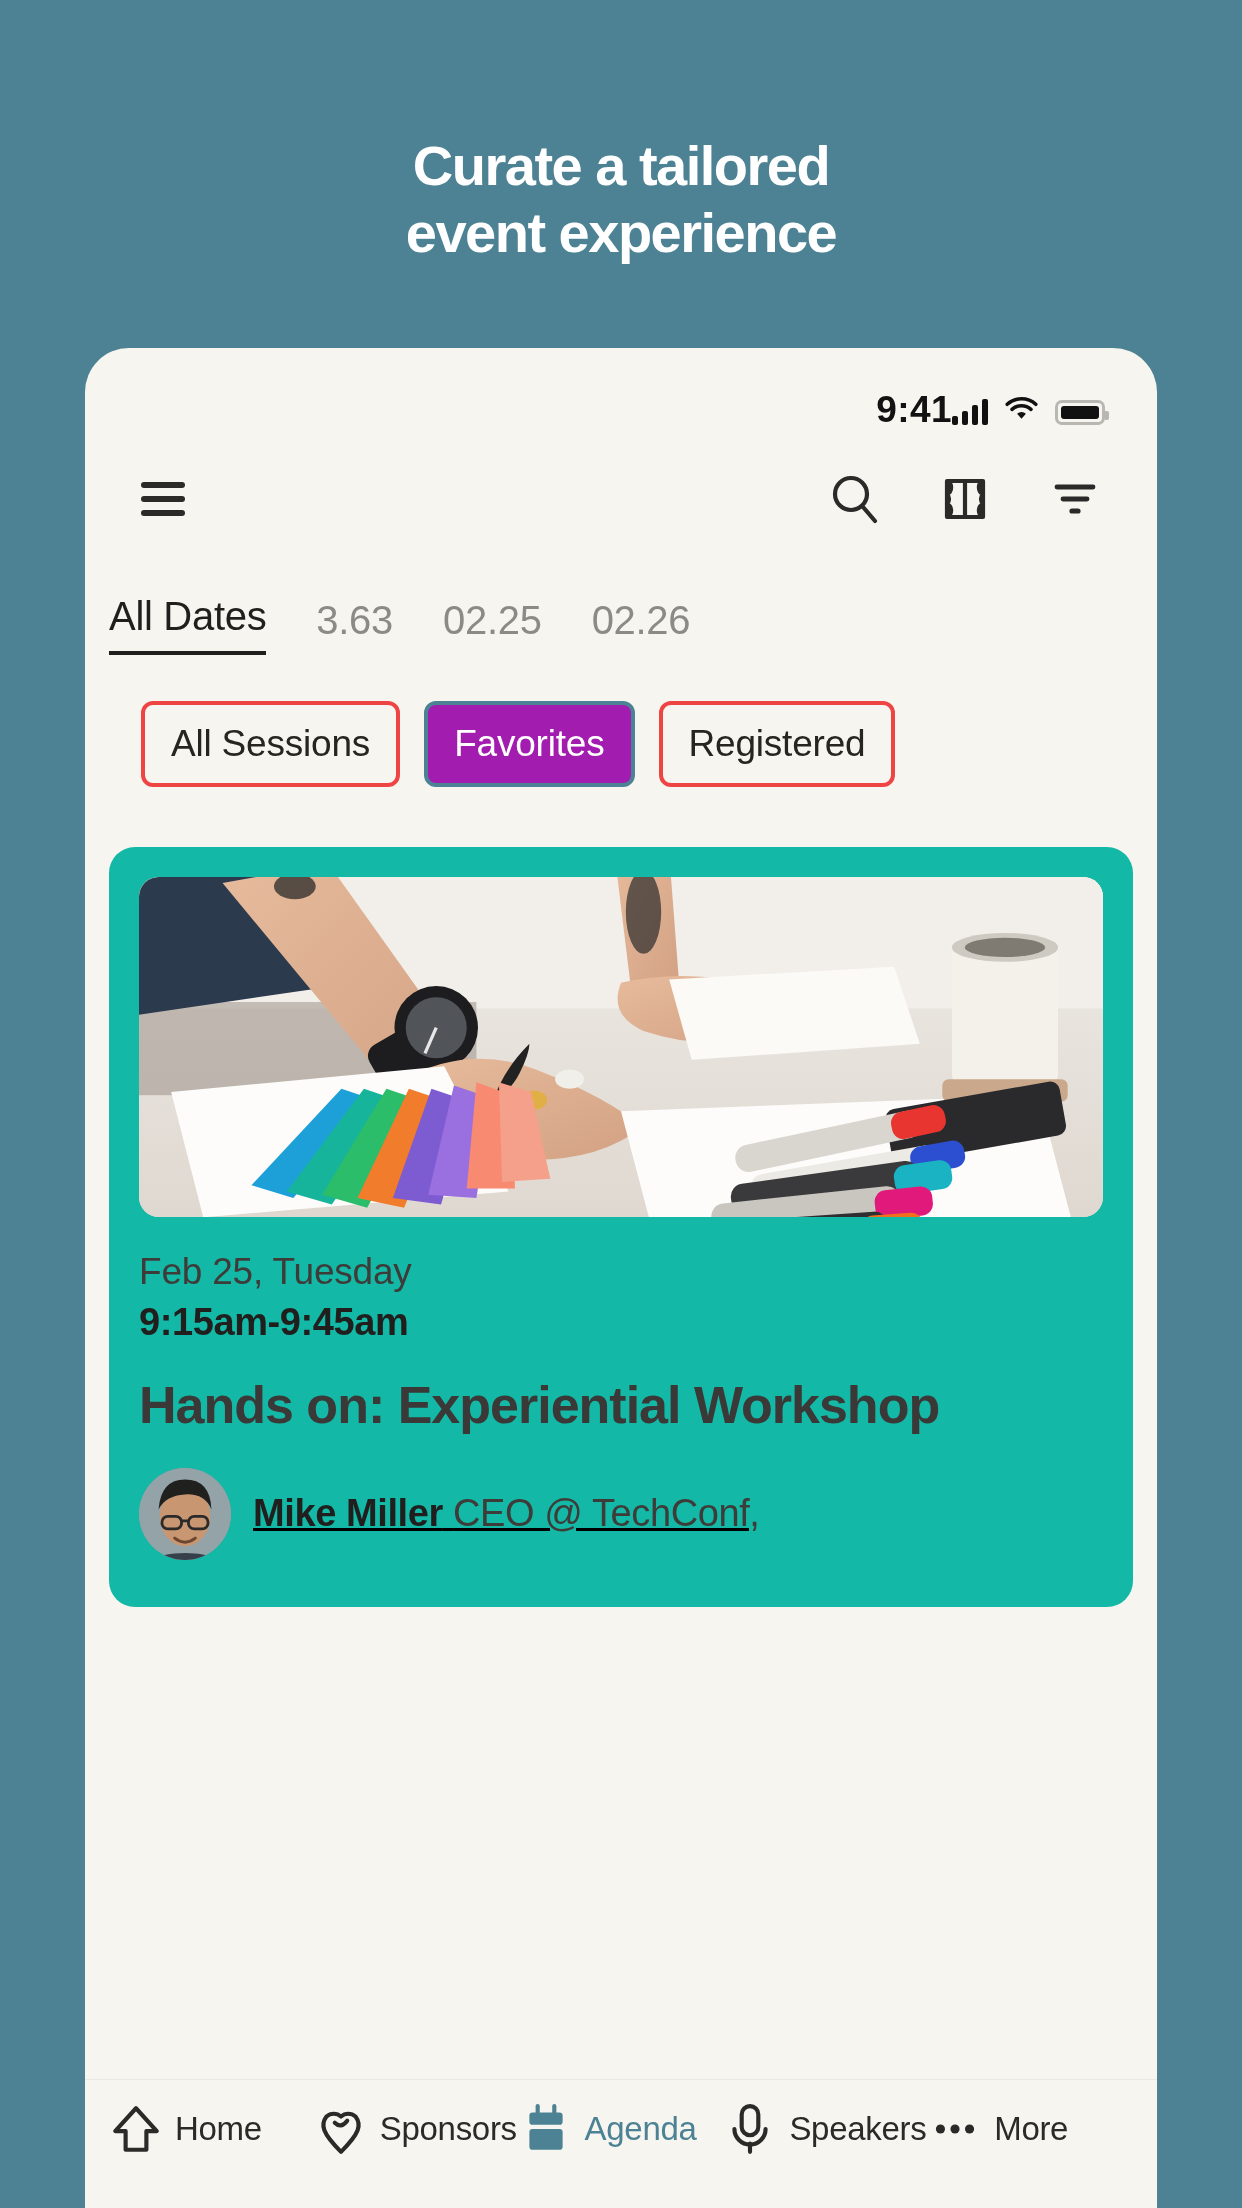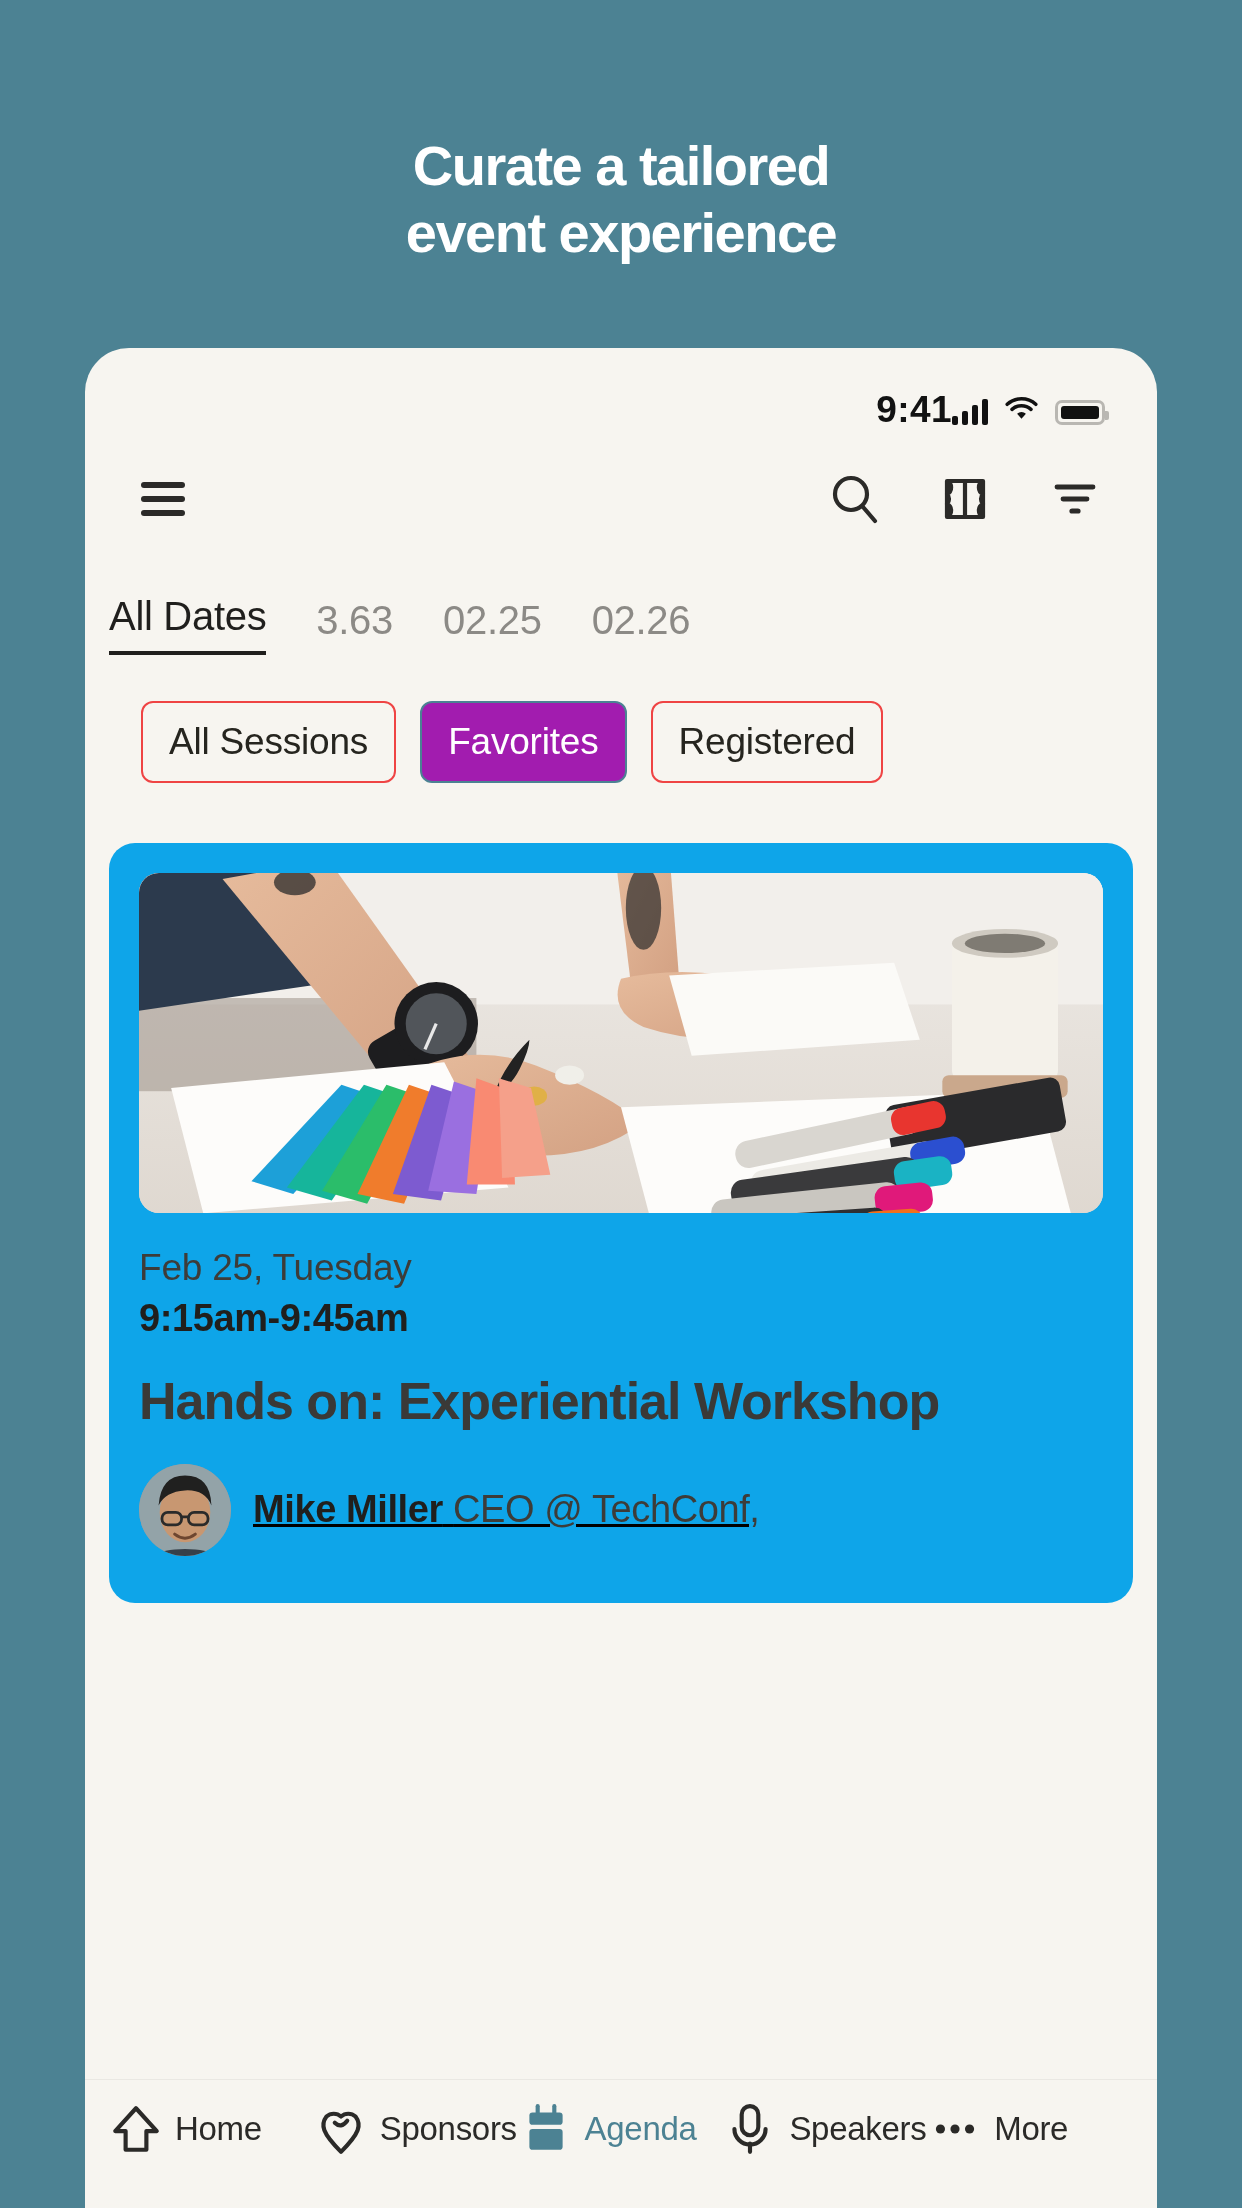--- a/index.html
+++ b/index.html
@@ -101,39 +101,39 @@
     border-bottom:4px solid #201f1d;
   }
 
   
   .chips {
     display:flex;
     gap:24px;
     padding:46px 56px 0 56px;
   }
   .chip {
-    border:2px solid #ef4444;
+    border:4px solid #ef4444;
     border-radius:12px;
     padding:18px 26px;
     font-size:37px;
     color:#26251f;
     background:transparent;
     white-space:nowrap;
     letter-spacing:-0.2px;
   }
   .chip.sel {
     background:#a21caf;
     border-color:#4c8293;
     color:#ffffff;
   }
 
   
   .cardwrap { padding:60px 24px 0 24px; }
   .card {
-    background:#0ea5e9;
+    background:#14b8a6;
     border-radius:26px;
     padding:30px 30px 0 30px;
     height:760px;
     overflow:hidden;
   }
   .card-photo {
     width:100%; height:340px;
     border-radius:20px;
     overflow:hidden;
     position:relative;

